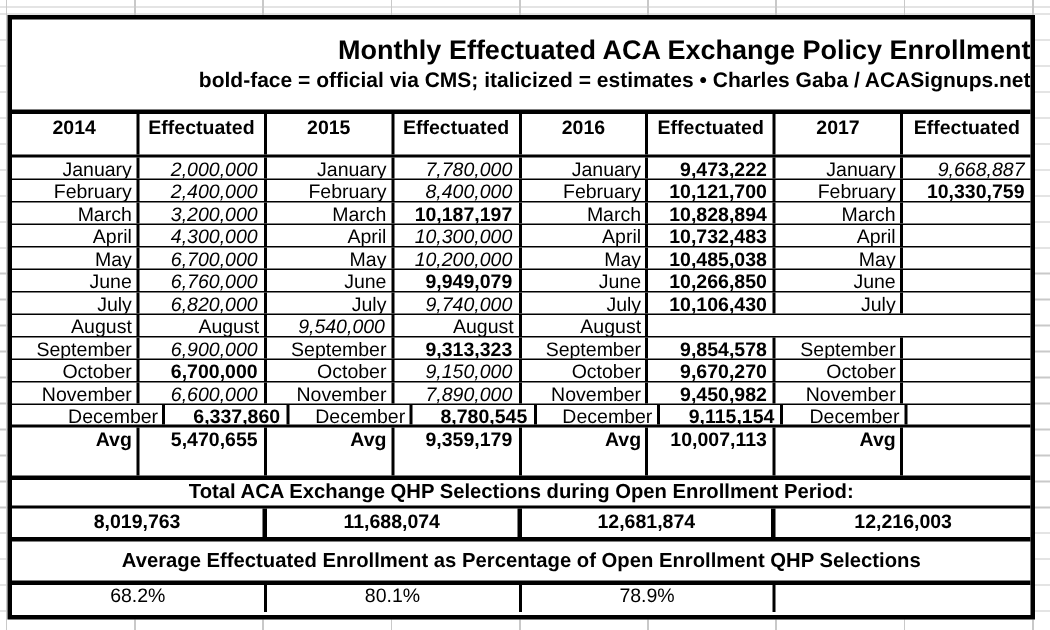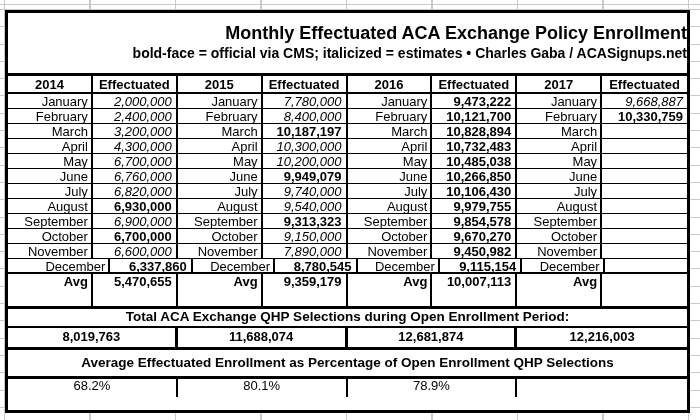--- a/index.html
+++ b/index.html
@@ -19,21 +19,21 @@
     position:absolute;left:5px;top:10px;width:685px;height:403px;
     box-sizing:border-box;border:3px solid #000;background:#fff;
   }
   
   .titlebox{height:63px;box-sizing:border-box;border-bottom:3px solid #000;text-align:right;padding-top:9px;}
   .title{font-size:18px;font-weight:bold;line-height:22px;}
   .subtitle{font-size:14px;font-weight:bold;line-height:19px;}
   
   .grid{width:100%;}
   .row{display:flex;box-sizing:border-box;height:15px;line-height:16.4px;border-bottom:1px solid #000;font-size:13px;}
-  .r-head{height:18px;line-height:18.5px;border-bottom-width:2px;font-weight:bold;}
+  .r-head{height:29px;line-height:18.5px;border-bottom-width:2px;font-weight:bold;}
   .r-dec{border-bottom-width:2px;padding-left:20px;}
   .r-avg{height:32px;line-height:15.5px;border-bottom:none;font-weight:bold;}
   .c{width:12.5%;height:100%;box-sizing:border-box;border-right:2px solid #000;overflow:hidden;white-space:nowrap;}
   .c:last-child{border-right:none;}
   .yr{text-align:center;font-weight:bold;}
   .mon{text-align:right;padding-right:3px;}
   .val{text-align:right;padding-right:4px;}
   .est{font-style:italic;}
   .official{font-weight:bold;}
   
@@ -135,25 +135,23 @@
           <div class="c val est">6,820,000</div>
           <div class="c mon">July</div>
           <div class="c val est">9,740,000</div>
           <div class="c mon">July</div>
           <div class="c val official">10,106,430</div>
           <div class="c mon">July</div>
           <div class="c val blank"></div>
         </div>
         <div class="row r-mon">
           <div class="c mon">August</div>
-          <div class="c val official">6,930,000</div>
           <div class="c mon">August</div>
           <div class="c val est">9,540,000</div>
           <div class="c mon">August</div>
-          <div class="c val official">9,979,755</div>
           <div class="c mon">August</div>
           <div class="c val blank"></div>
         </div>
         <div class="row r-mon">
           <div class="c mon">September</div>
           <div class="c val est">6,900,000</div>
           <div class="c mon">September</div>
           <div class="c val official">9,313,323</div>
           <div class="c mon">September</div>
           <div class="c val official">9,854,578</div>

